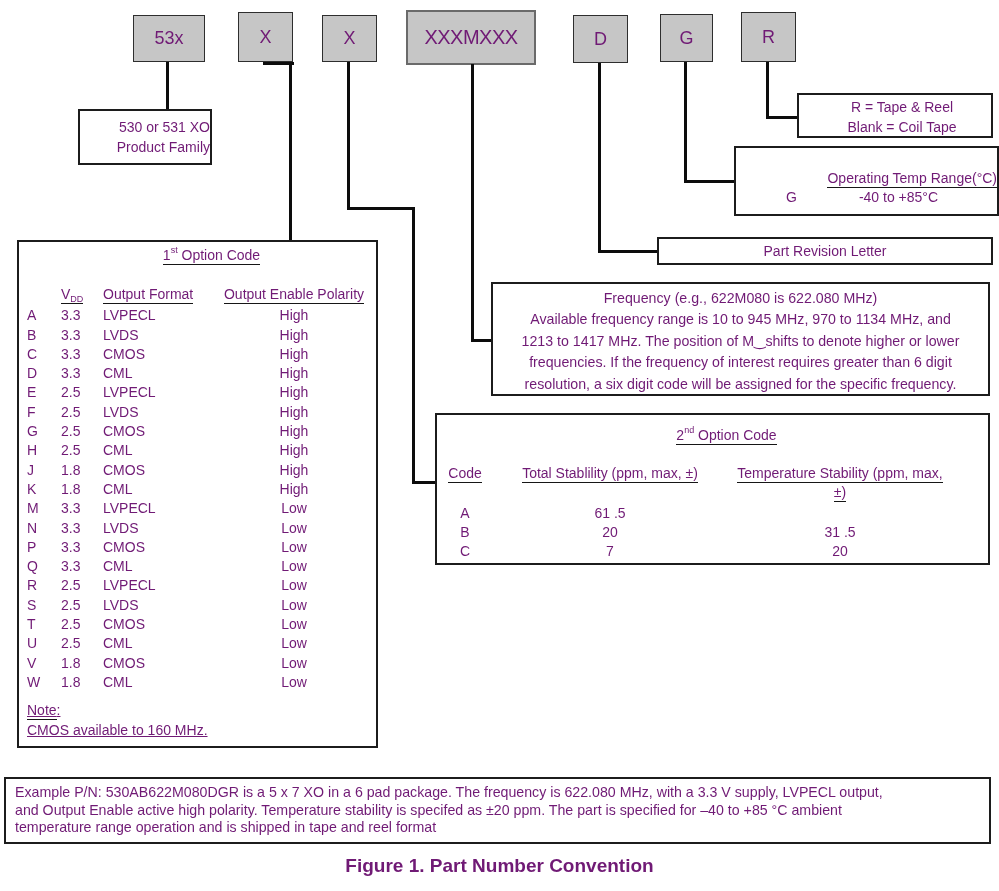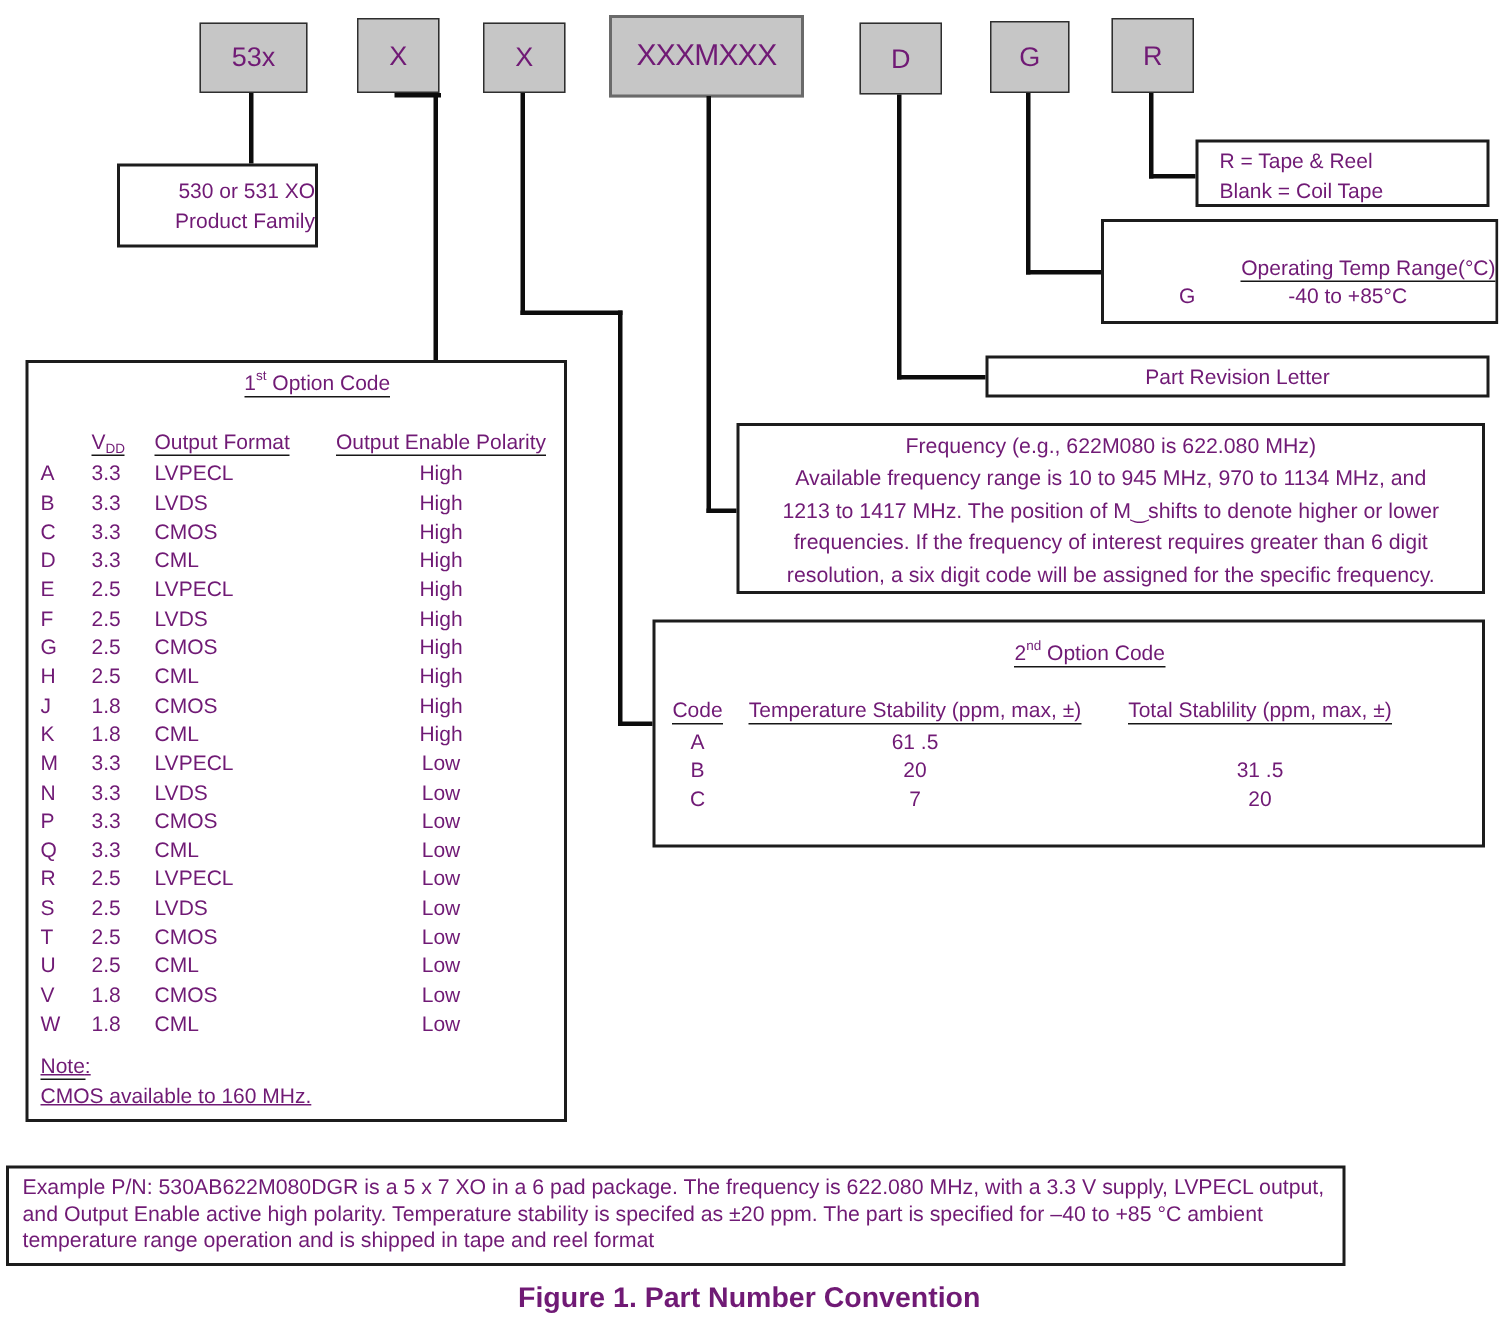--- a/index.html
+++ b/index.html
@@ -8,21 +8,21 @@
   .gbox{position:absolute;background:#c6c6c6;border:1.5px solid #2e2e2e;box-sizing:border-box;
         display:flex;align-items:center;justify-content:center;font-size:18px;}
   .gbox.thick{border:2.5px solid #6a6a6a;font-size:20px;letter-spacing:-0.5px;}
   .line{position:absolute;background:#0c0c0c;}
   .wbox{position:absolute;background:#fff;border:2px solid #1c1c1c;box-sizing:border-box;font-size:14px;}
   .u{border-bottom:1.4px solid #161616;padding-bottom:0.5px;}
   .sup{font-size:9px;vertical-align:top;position:relative;top:-2px;}
   .sub{font-size:9px;position:relative;top:3px;}
   
   .family{padding-top:6px;text-align:right;line-height:20px;}
-  .tape{padding:3px 0 0 14px;line-height:19.5px;}
+  .tape{padding:3px 0 0 14px;line-height:19.5px;text-align:center;}
   .trtitle{text-align:right;margin-top:22px;}
   .trrow{display:flex;margin-top:3px;}
   .trcode{margin-left:50px;}
   .trrange{margin-left:62px;}
   .revision{display:flex;align-items:center;justify-content:center;}
   .freq{padding-top:4px;}
   .freq div{text-align:center;font-size:14.2px;line-height:21.4px;white-space:nowrap;}
   
   .tbltitle{text-align:center;margin-top:5px;font-size:14px;padding-left:28px;}
   .o1head{margin-top:22px;}
@@ -255,43 +255,43 @@
       <div>CMOS available to 160 MHz.</div>
     </div>
   </div>
 
   <div class="wbox" style="left:435px;top:413px;width:555px;height:152px">
     <div class="tbltitle" style="margin-top:12px">
       <span class="u"><span>2</span><span class="sup">nd</span><span> Option Code</span></span>
     </div>
     <div class="o2row o2head">
       <span class="hL"><span class="u">Code</span></span>
+      <span><span class="u">Total Stablility (ppm, max, ±)</span></span>
       <span><span class="u">Temperature Stability (ppm, max, ±)</span></span>
-      <span><span class="u">Total Stablility (ppm, max, ±)</span></span>
     </div>
     <div class="o2rows">
 
     <div class="o2row">
         <span>A</span>
         <span>61 .5</span>
       </div>
         <div class="o2row">
         <span>B</span>
         <span>20</span>
         <span>31 .5</span>
       </div>
         <div class="o2row">
         <span>C</span>
         <span>7</span>
         <span>20</span>
       </div>
       </div>
   </div>
 
-  <div class="wbox example" style="left:4px;top:777px;width:893px;height:67px">
+  <div class="wbox example" style="left:4px;top:777px;width:987px;height:67px">
     <div>Example P/N:  530AB622M080DGR is a 5 x 7 XO in a 6 pad package. The frequency is 622.080 MHz, with a 3.3 V supply, LVPECL output,</div>
     <div>and Output Enable active high polarity. Temperature stability is specifed as ±20 ppm.  The part is specified for –40 to +85 °C ambient</div>
     <div>temperature range operation and is shipped in tape and reel format</div>
   </div>
 
   <div class="caption">Figure 1. Part Number Convention</div>
 
 </div>
 
 </body></html>

